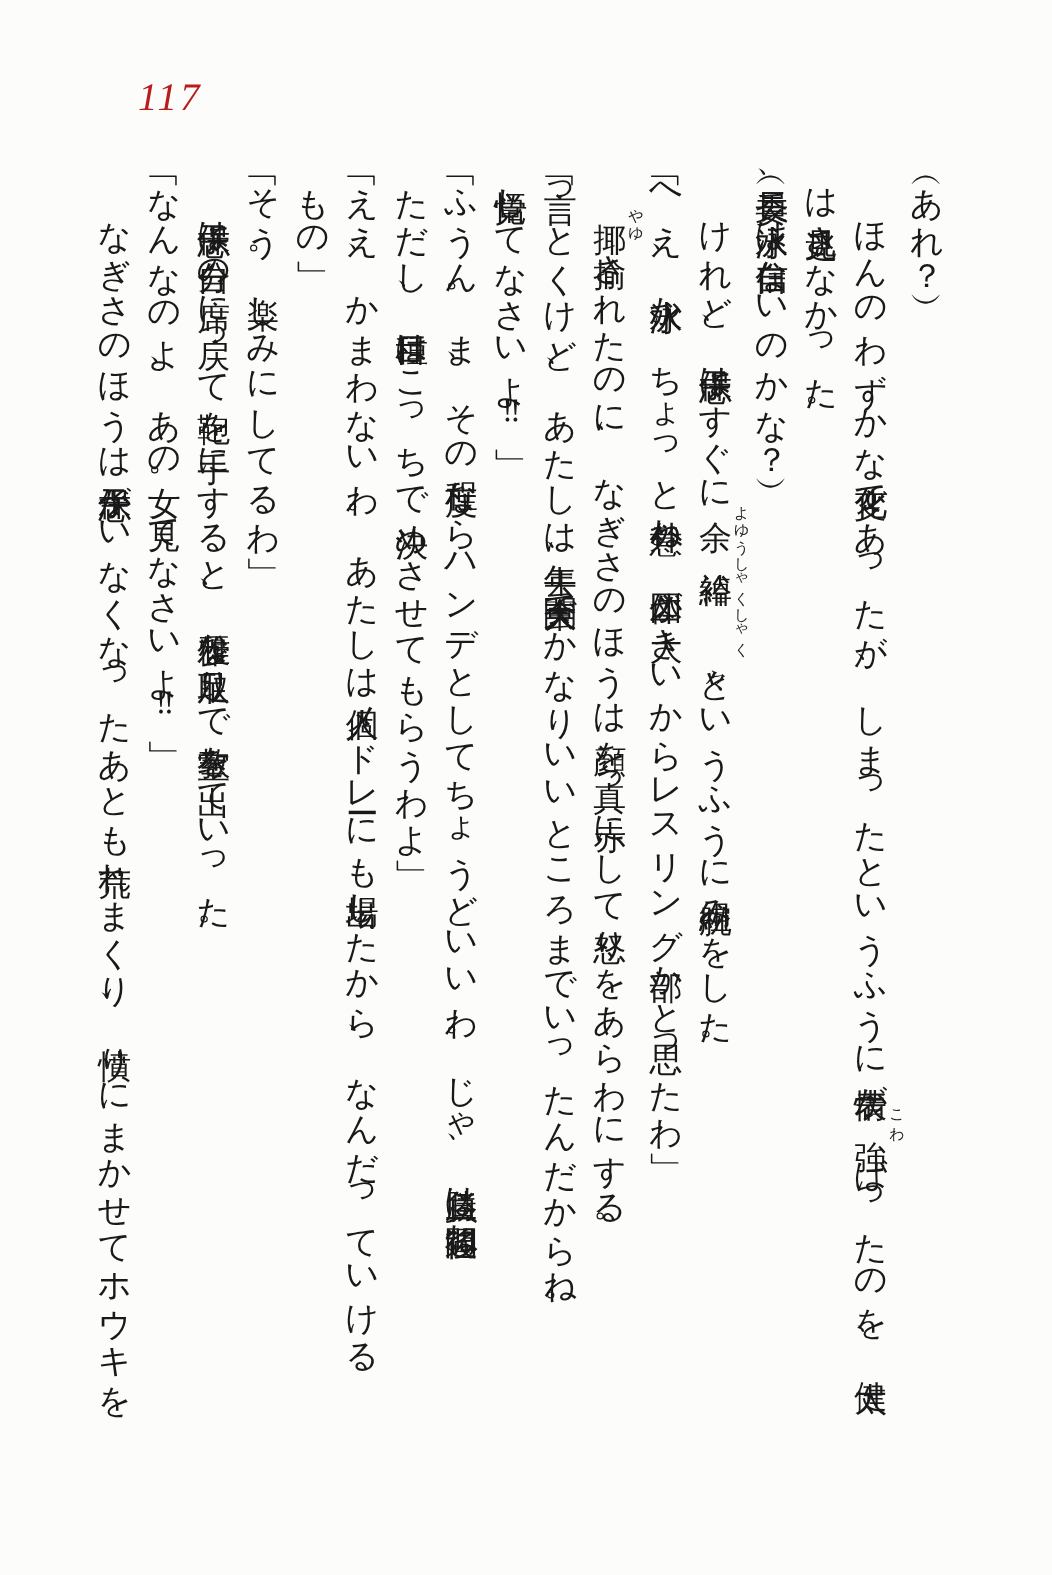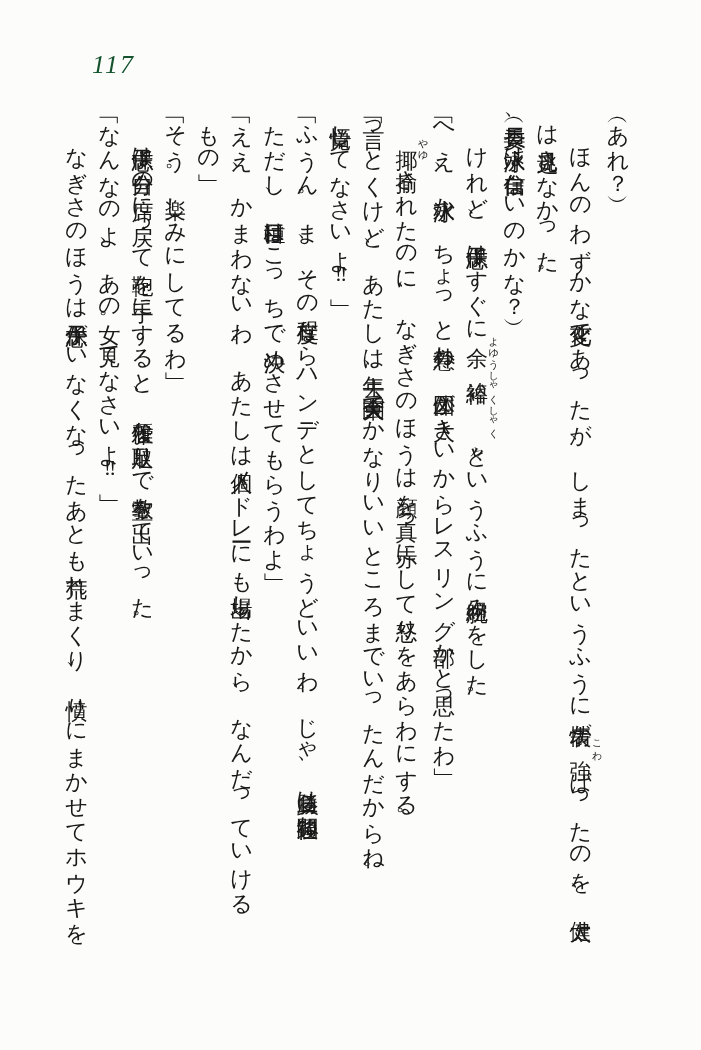--- a/index.html
+++ b/index.html
@@ -16,21 +16,21 @@
     font-family: "Liberation Serif", "DejaVu Serif", serif;
     color: #191919;
   }
   .pagenum {
     position: absolute;
     top: 50px;
     left: 92px;
     font-size: 26px;
     font-style: italic;
     letter-spacing: 2px;
-    color: #14532d;
+    color: #b91c1c;
   }
   .textblock {
     position: absolute;
     top: 110px;
     right: 66px;
     height: 884px;
     writing-mode: vertical-rl;
     text-orientation: mixed;
     font-size: 22px;
     line-height: 33px;

